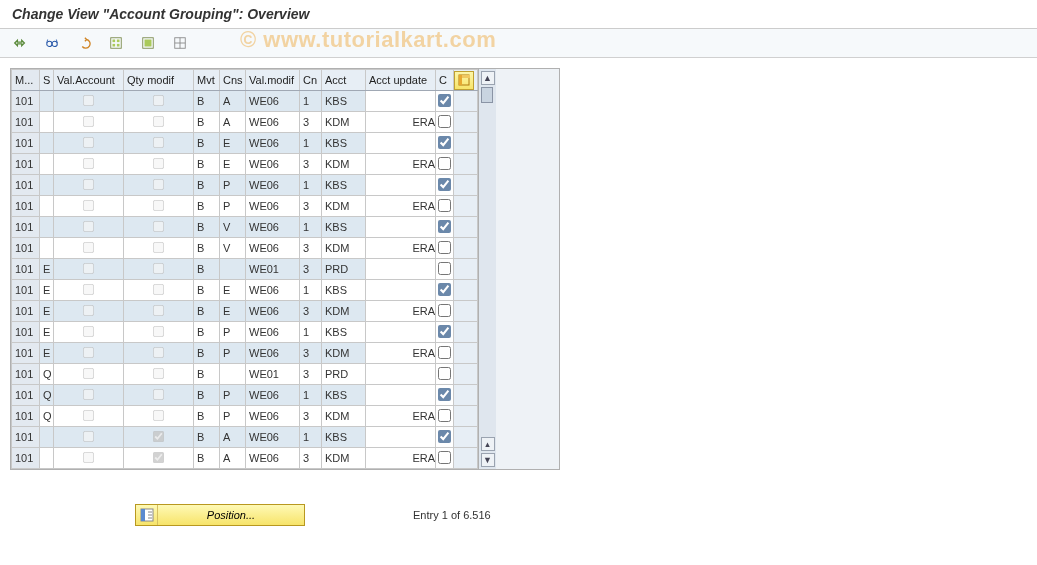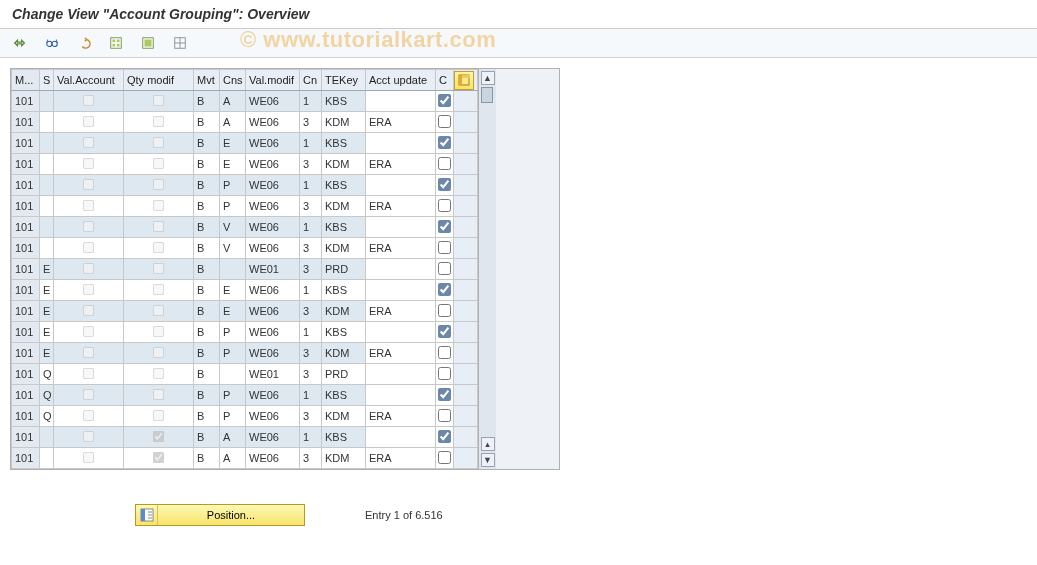--- a/index.html
+++ b/index.html
@@ -81,21 +81,21 @@
   }
   tr.row-alt td.data { background:#dde8f1; }
   tr.row-norm td.data { background:#fff; }
   td.rowhdr, th.rowhdr-h {
     background: #e3e9f0 !important;
     color:#333;
     text-align:left;
   }
   td.chkcell { text-align:center; padding-left:0 !important; }
   td.chkcell input, th .cfgbtn input { transform: scale(0.85); }
-  td.acctmod { background:#fff !important; }
+  td.acctmod { background:#fff !important;text-align:right; }
   td.ccell { text-align:center; padding-left:0 !important; }
   .cfgbtn {
     width:20px; height:19px;
     display:flex;align-items:center;justify-content:center;
     background: linear-gradient(#fdf6a8,#f7e46a);
     border:1px solid #c0a030;
     cursor:pointer;
   }
   .cfgbtn svg{width:12px;height:12px;}
 
@@ -148,29 +148,30 @@
   }
   .pos-btn {
     display:flex;align-items:center;
     height:22px;
     background: linear-gradient(#fef9b5,#f7e46a);
     border:1px solid #b89820;
     cursor:pointer;
     font-size:11px;
     padding:0 8px 0 0;
     min-width:170px;
+    font-style:italic;
   }
   .pos-btn .ico {
     width:22px;height:20px;
     display:flex;align-items:center;justify-content:center;
     border-right:1px solid #d6c060;
     margin-right:8px;
   }
   .pos-btn .lbl { flex:1; text-align:center; }
-  .entry-txt { color:#333; }
+  .entry-txt { color:#333;margin-left:48px; }
 
   input[type=checkbox] { cursor:pointer; accent-color:#6b88aa; }
   input[type=checkbox]:disabled{ cursor:default; }
 </style>
 </head>
 <body>
 
 <div class="title-bar">Change View "Account Grouping": Overview</div>
 <hr class="hr1">
 
@@ -236,21 +237,21 @@
     <thead>
       <tr>
         <th class="rowhdr-h">M...</th>
         <th>S</th>
         <th>Val.Account</th>
         <th>Qty modif</th>
         <th>Mvt</th>
         <th>Cns</th>
         <th>Val.modif</th>
         <th>Cn</th>
-        <th>TEKey</th>
+        <th>Acct</th>
         <th>Acct update</th>
         <th>C</th>
         <th style="background:#e7eef5;padding:0;">
           <div class="cfgbtn">
             <svg viewBox="0 0 12 12">
                 <rect x="1" y="1" width="10" height="10" fill="none" stroke="#b07a10"></rect>
                 <rect x="1" y="1" width="3" height="10" fill="#e7a830"></rect>
                 <rect x="4" y="1" width="8" height="3" fill="#f0c860"></rect>
               </svg>
           </div>

